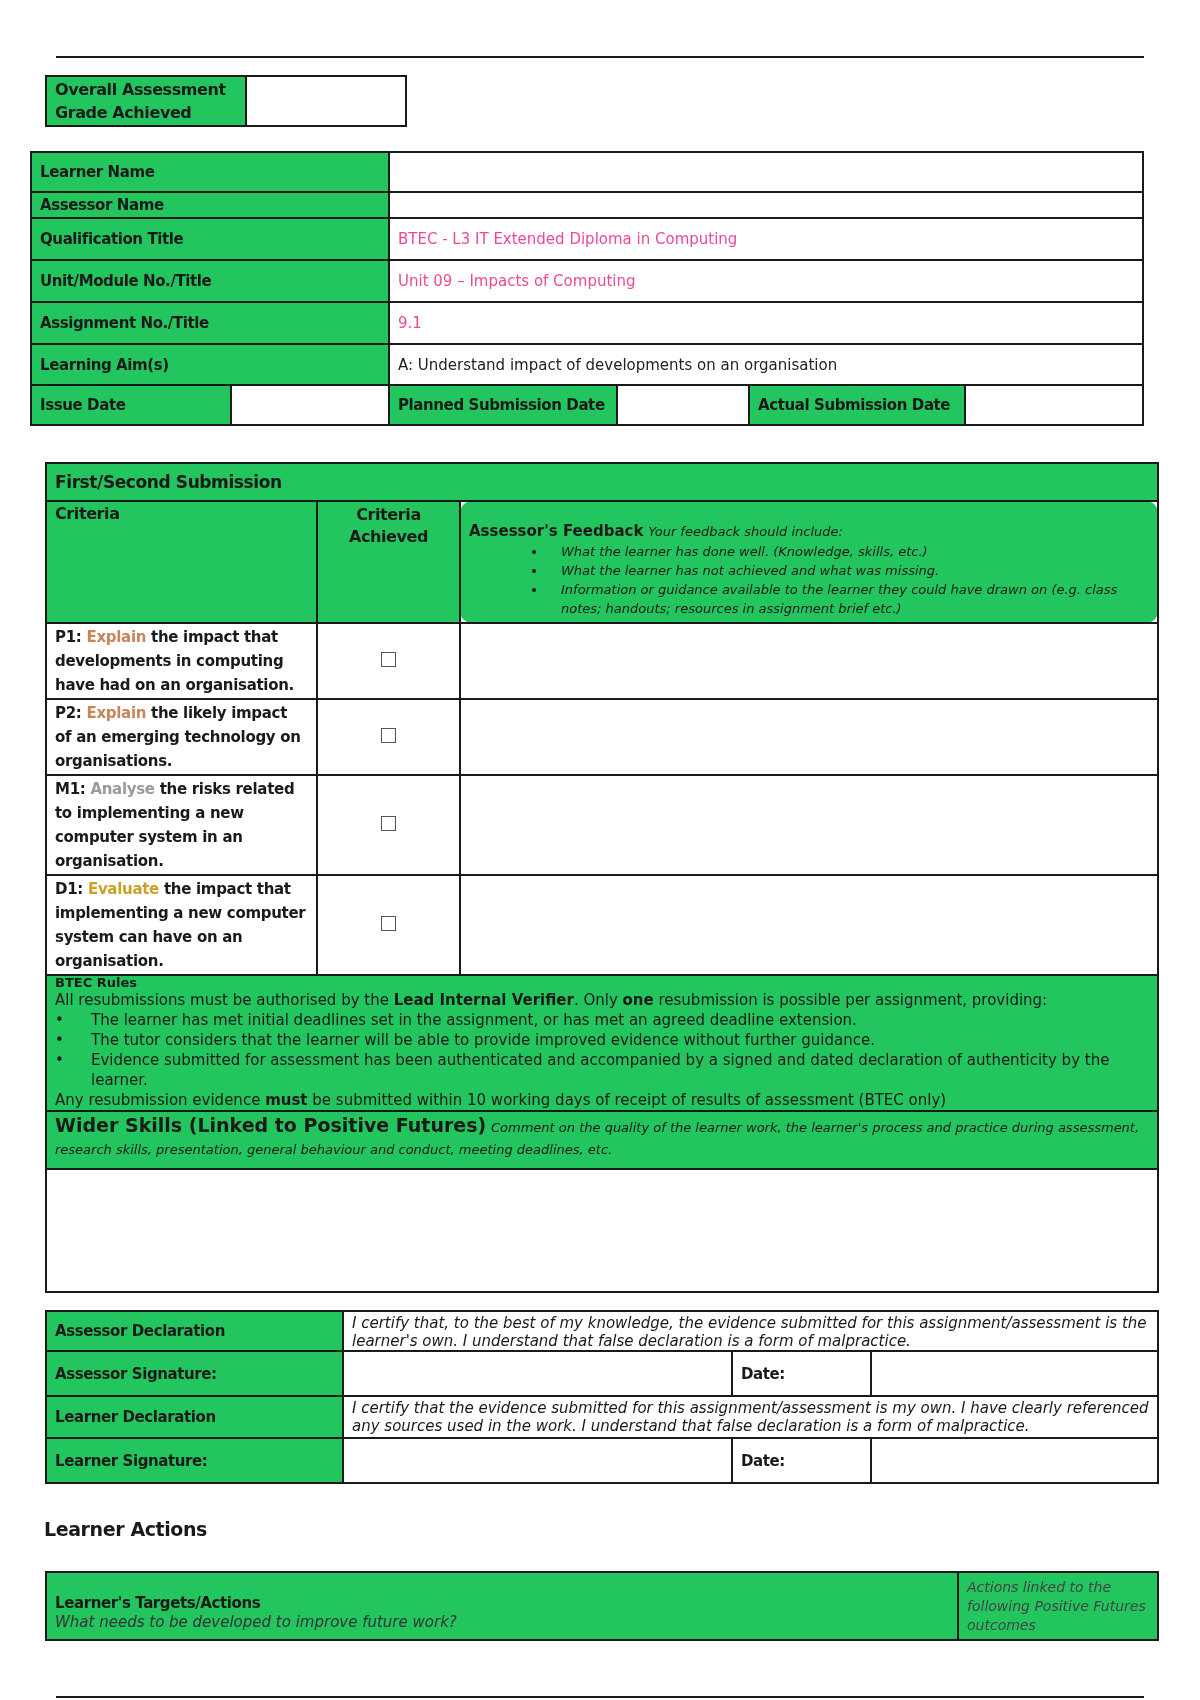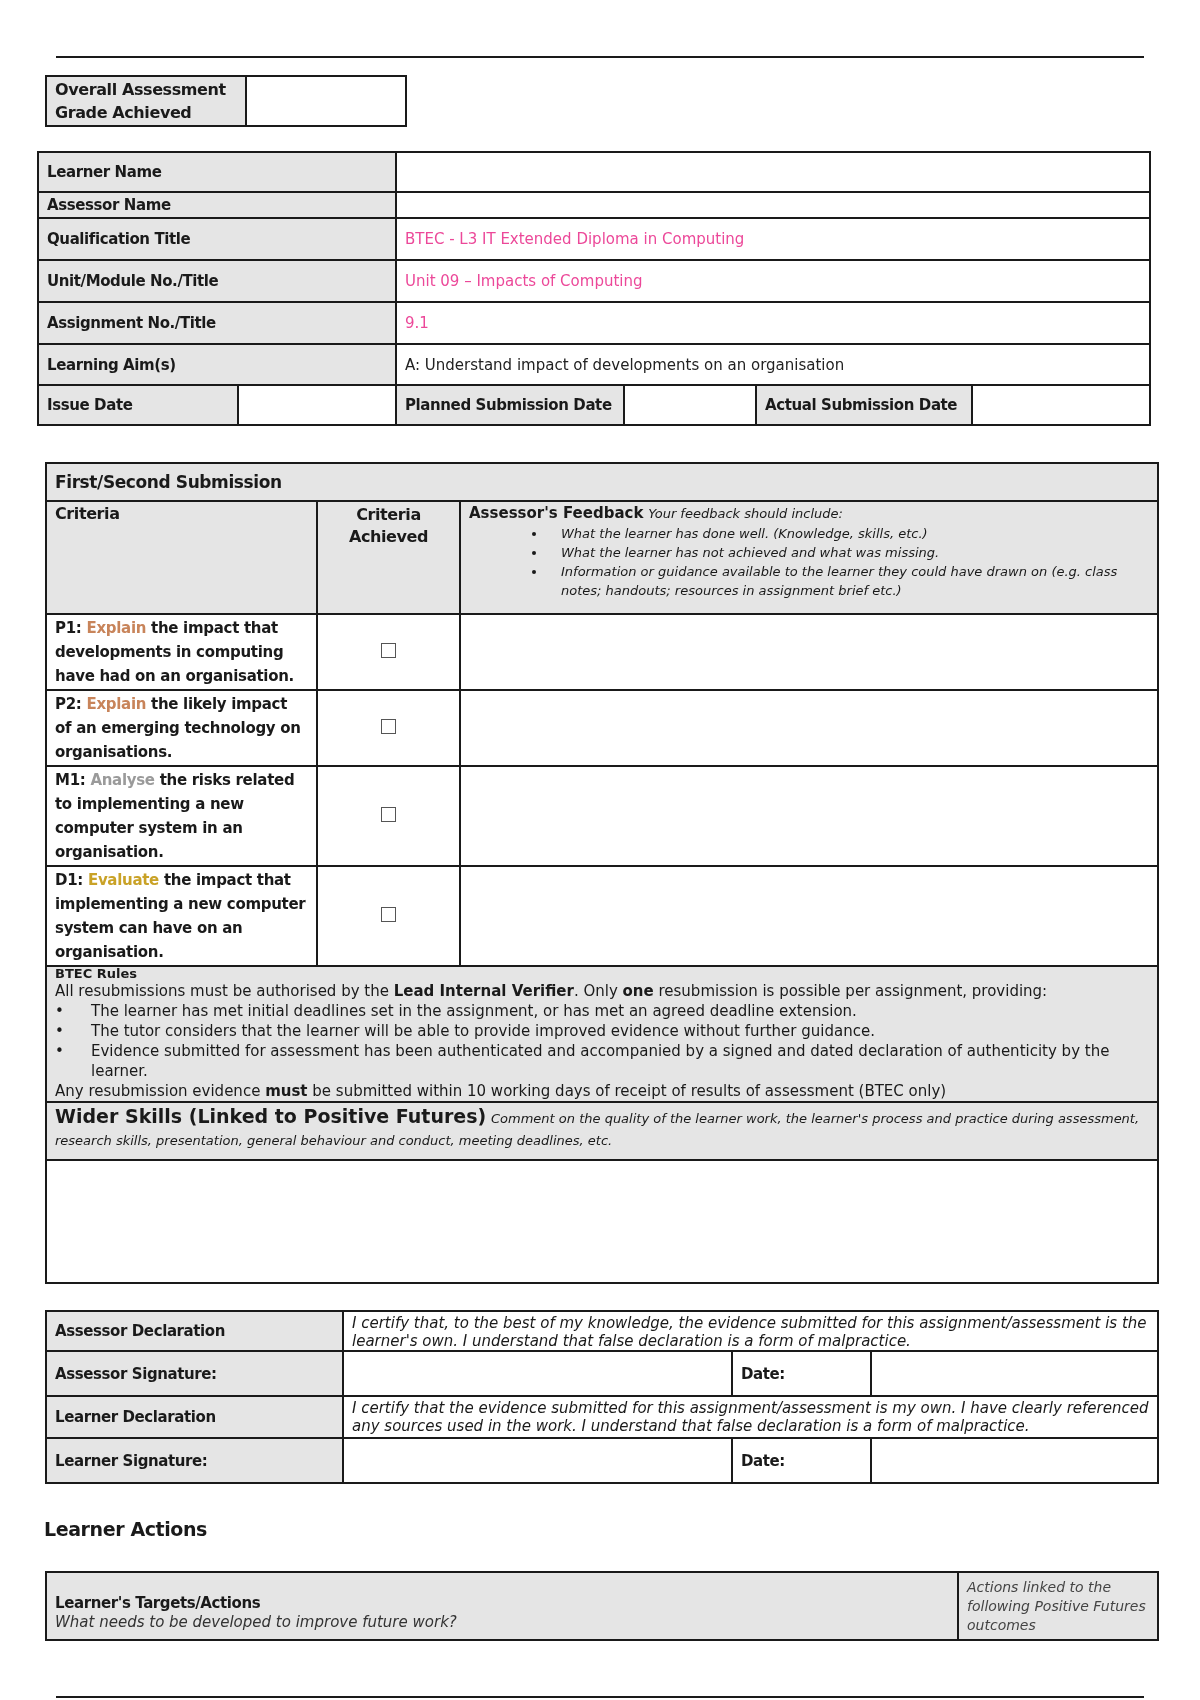--- a/index.html
+++ b/index.html
@@ -6,21 +6,21 @@
   body {
     width: 1200px; height: 1700px; position: relative; overflow: hidden;
     font-family: "Liberation Sans", sans-serif; color: #1a1a1a;
   }
   .hr-line { position: absolute; left: 56px; width: 1088px; height: 2px; background: #1a1a1a; }
   table.grid { position: absolute; border-collapse: collapse; table-layout: fixed; }
   table.grid td {
     border: 2px solid #1a1a1a; padding: 0 8px; vertical-align: middle;
     font-family: "DejaVu Sans", sans-serif; font-size: 15px;
   }
-  .peach { background: #e5e5e5; }
+  .peach { background: #22c55e; }
   .lbl { font-weight: bold; font-size: 15px; letter-spacing: -0.4px; }
   .val { font-family: "Liberation Sans", sans-serif; font-size: 24px; color: #ec4899; }
   .val-sm { font-family: "Liberation Sans", sans-serif; font-size: 20px; color: #222; }
   .crit { font-weight: bold; font-size: 17px; line-height: 24px; letter-spacing: -0.3px; padding: 1px 8px !important; vertical-align: top !important; }
   .kw-explain { color: #c8845a; }
   .kw-analyse { color: #9a9a9a; }
   .kw-evaluate { color: #c9a227; }
   .cbox { display: inline-block; width: 13px; height: 13px; border: 1.5px solid #555; background: #fff; }
   .fb-title { font-weight: bold; font-size: 15px; }
   .fb-sub { font-style: italic; font-size: 13px; }
@@ -50,21 +50,21 @@
   <tbody>
       <tr style="height:50px;">
     <td class="peach lbl" style="line-height:23px; font-size:16px;">
       <span>Overall Assessment</span><br><span>Grade Achieved</span>
     </td>
     <td></td>
   </tr>
 </tbody>
   </table>
 
-<table class="grid" style="left:37px; top:151px; width:1112px;">
+<table class="grid" style="left:30px; top:151px; width:1112px;">
   <colgroup>
     <col style="width:200px">
       <col style="width:158px">
       <col style="width:228px">
       <col style="width:132px">
       <col style="width:216px">
       <col style="width:178px">
   </colgroup>
   <tbody>
       <tr style="height:40px;">
@@ -110,21 +110,21 @@
     </colgroup>
   <tbody>
       <tr style="height:38px;">
     <td colspan="3" class="peach lbl" style="font-size:17px;">First/Second Submission</td>
   </tr>
   <tr style="height:113px;">
     <td class="peach lbl" style="vertical-align:top; padding-top:2px; font-size:16px;">Criteria</td>
     <td class="peach lbl" style="vertical-align:top; padding-top:2px; text-align:center; font-size:16px; line-height:22px;">
       <span>Criteria</span><br><span>Achieved</span>
     </td>
-    <td class="peach" style="vertical-align:top; padding-top:2px;">
+    <td class="peach" style="vertical-align:top; padding-top:20px;border-radius:12px;">
       <span class="fb-title">Assessor's Feedback</span>
       <span class="fb-sub">Your feedback should include:</span>
       <ul class="fb">
         <li>What the learner has done well. (Knowledge, skills, etc.)</li>
         <li>What the learner has not achieved and what was missing.</li>
         <li>Information or guidance available to the learner they could have drawn on (e.g. class notes; handouts; resources in assignment brief etc.)</li>
       </ul>
     </td>
   </tr>
   <tr style="height:75px;">

